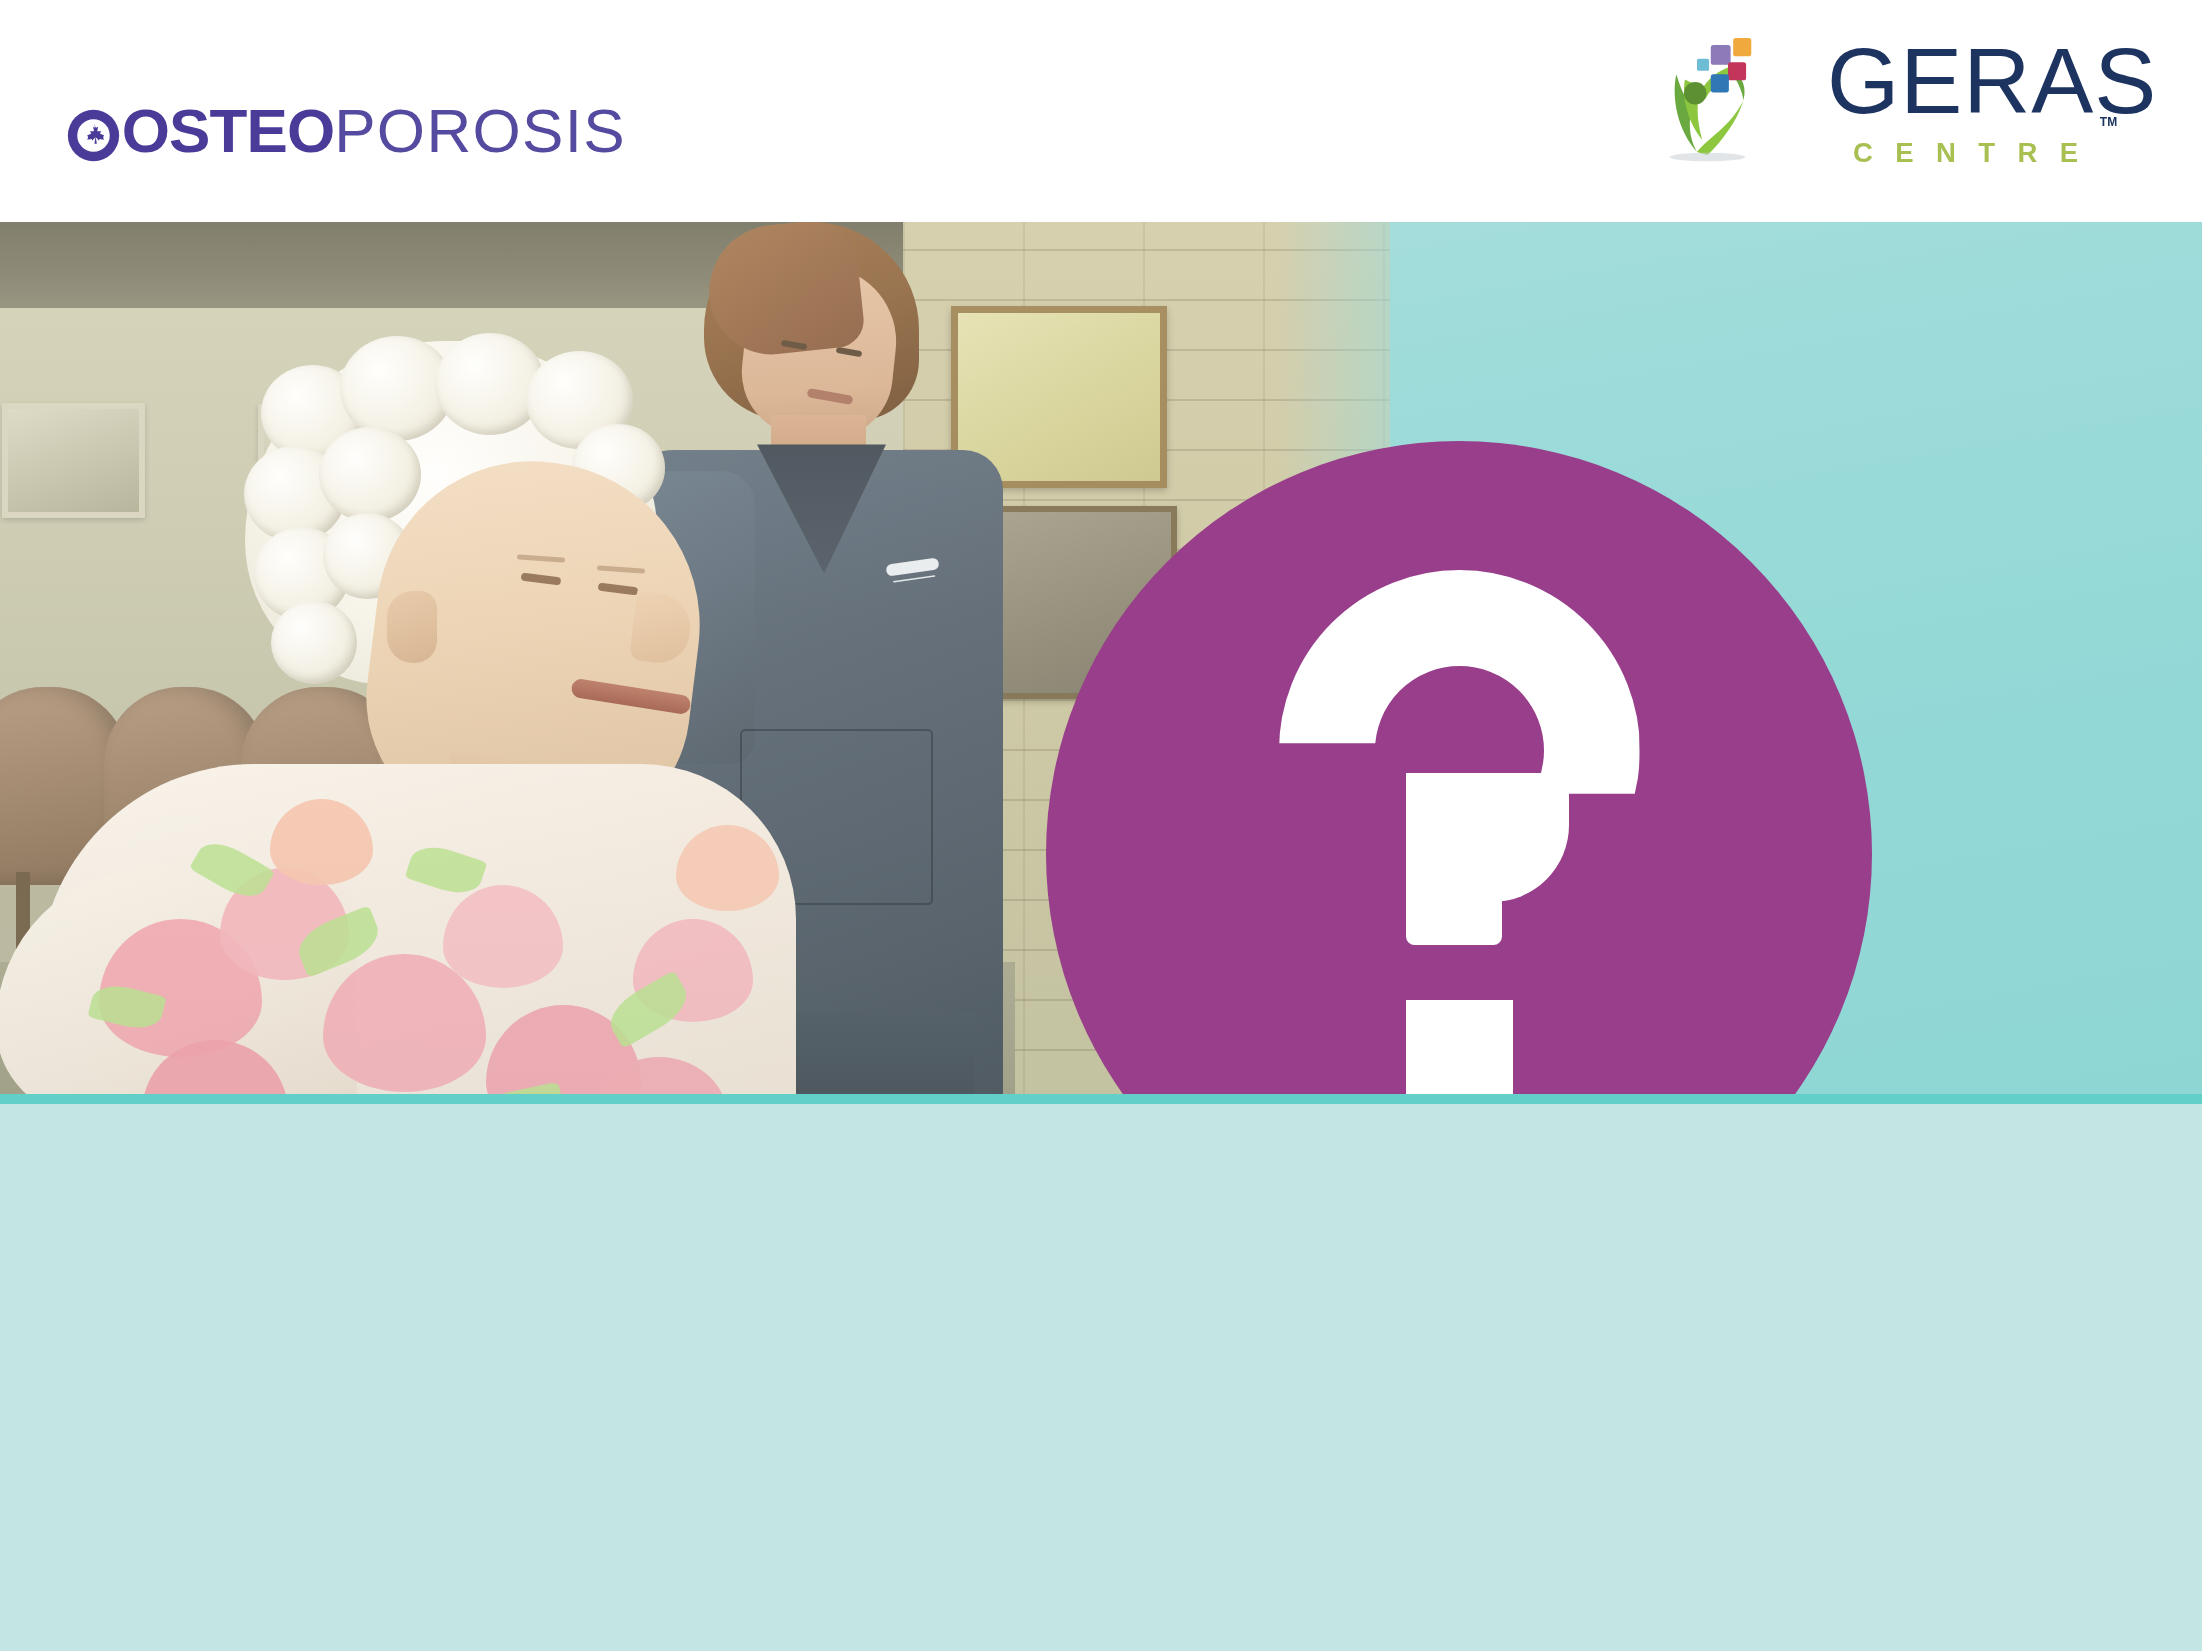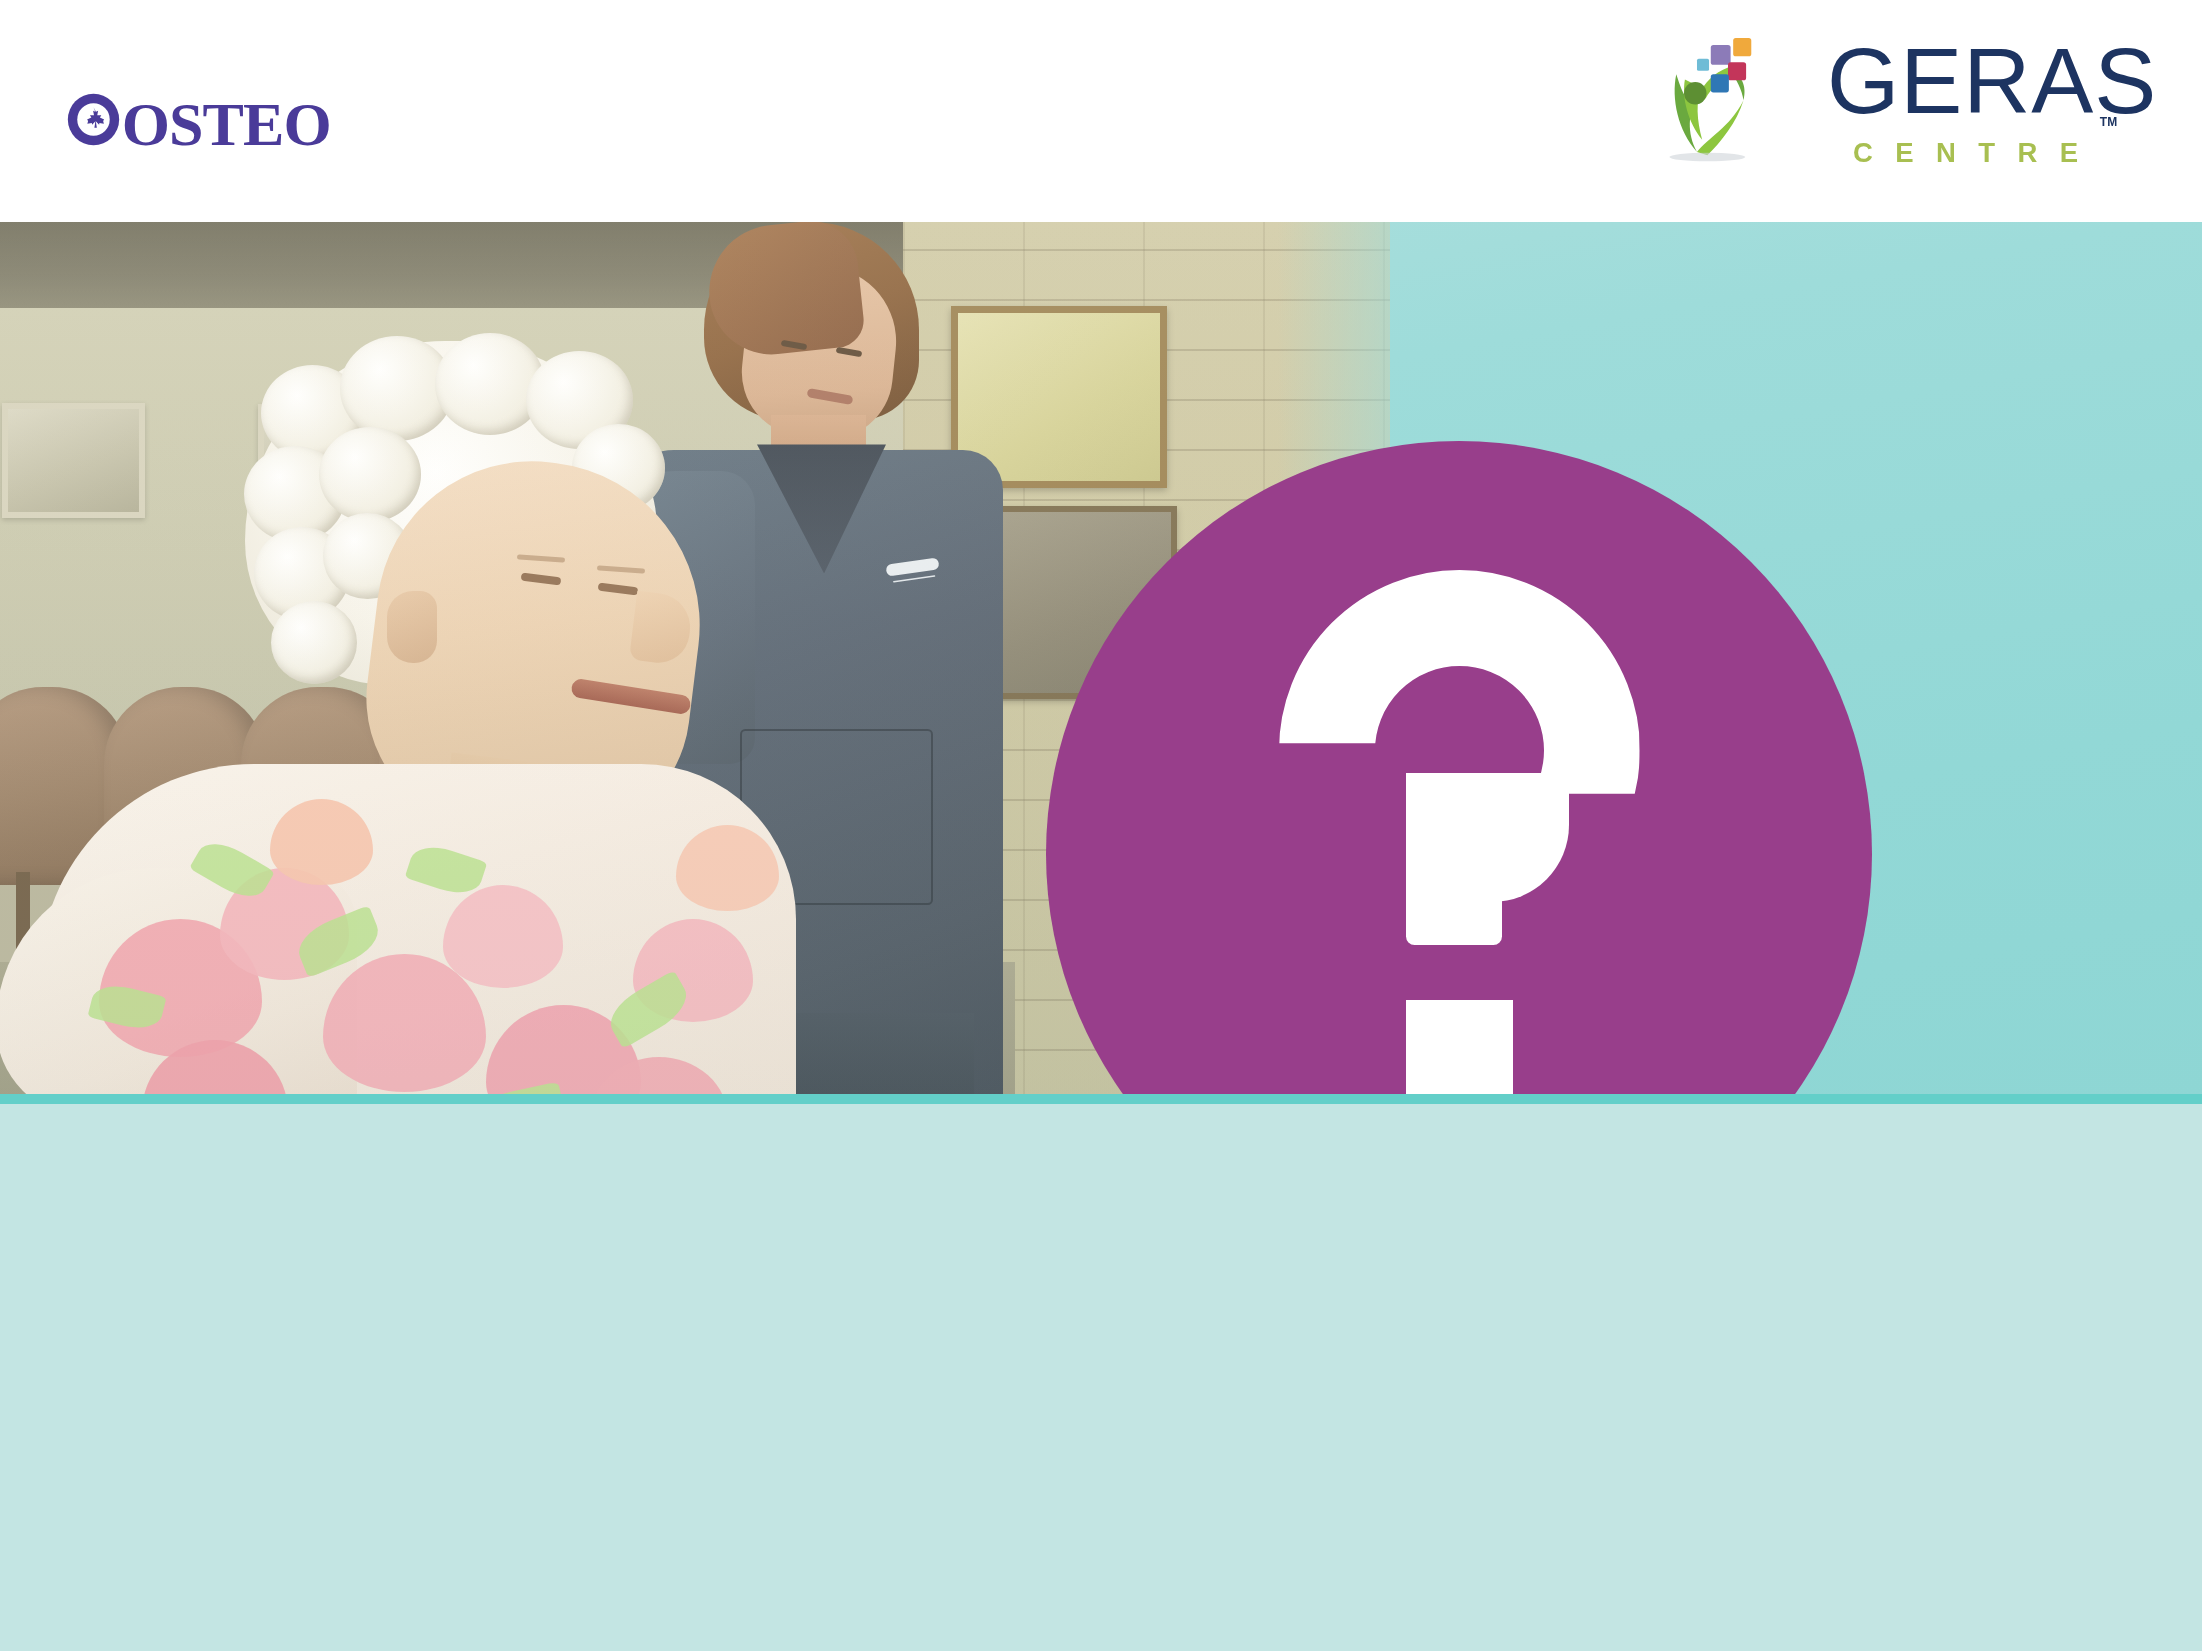--- a/index.html
+++ b/index.html
@@ -31,23 +31,22 @@
     background: #ffffff;
     z-index: 40;
   }
 
   
   .osteo-logo {
     position: absolute;
     left: 67px;
     top: 93px;
     display: flex;
-    align-items: flex-start;
+    align-items: flex-end;
     height: 69px;
-    font-family: Liberation Serif, serif;
   }
   .osteo-mark {
     width: 53px;
     height: 53px;
     flex: 0 0 auto;
     margin-right: 1.7px;
   }
   .osteo-word {
     font-size: 62px;
     line-height: 1;
@@ -479,20 +478,21 @@
   <div class="header">
 
     <div class="osteo-logo">
       <svg class="osteo-mark" viewBox="0 0 62 62">
         <circle cx="31" cy="31" r="30" fill="#4a3b99"></circle>
         <circle cx="31" cy="31" r="19" fill="#ffffff"></circle>
         <path d="M31 17 l4.6 8.6 4.1-2.3 -1.6 8.7 h7.6 l-2.6 4 8.0 3.9 -1.9 3.0 1.4 5.2 -8.4-1.7 -0.6 3.6 -6.2-6.6 1.9 12.1 h-4.6 l1.9-12.1 -6.2 6.6 -0.6-3.6 -8.4 1.7 1.4-5.2 -1.9-3.0 8.0-3.9 -2.6-4 h7.6 l-1.6-8.7 4.1 2.3z" fill="#4a3b99" transform="scale(0.62) translate(19,10)"></path>
       </svg>
       <div class="osteo-word">
         <span class="osteo-bold">OSTEO</span>
+          <span class="osteo-thin">POROSIS</span>
       </div>
     </div>
 
     <div class="geras-logo">
       <svg class="geras-mark" viewBox="0 0 152 160">
 
         <path d="M34 56 C28 84 36 122 58 146 C46 124 48 100 58 84 C46 94 40 74 34 56Z" fill="#6aa93f"></path>
         <path d="M58 146 C70 130 96 118 112 86 C104 112 86 134 70 150Z" fill="#8dc63f"></path>
         <path d="M56 82 C62 70 78 66 92 72 C82 64 64 64 56 82Z" fill="#8dc63f"></path>
         <path d="M44 62 C40 84 48 112 64 132 C58 110 56 86 64 72Z" fill="#8dc63f"></path>

